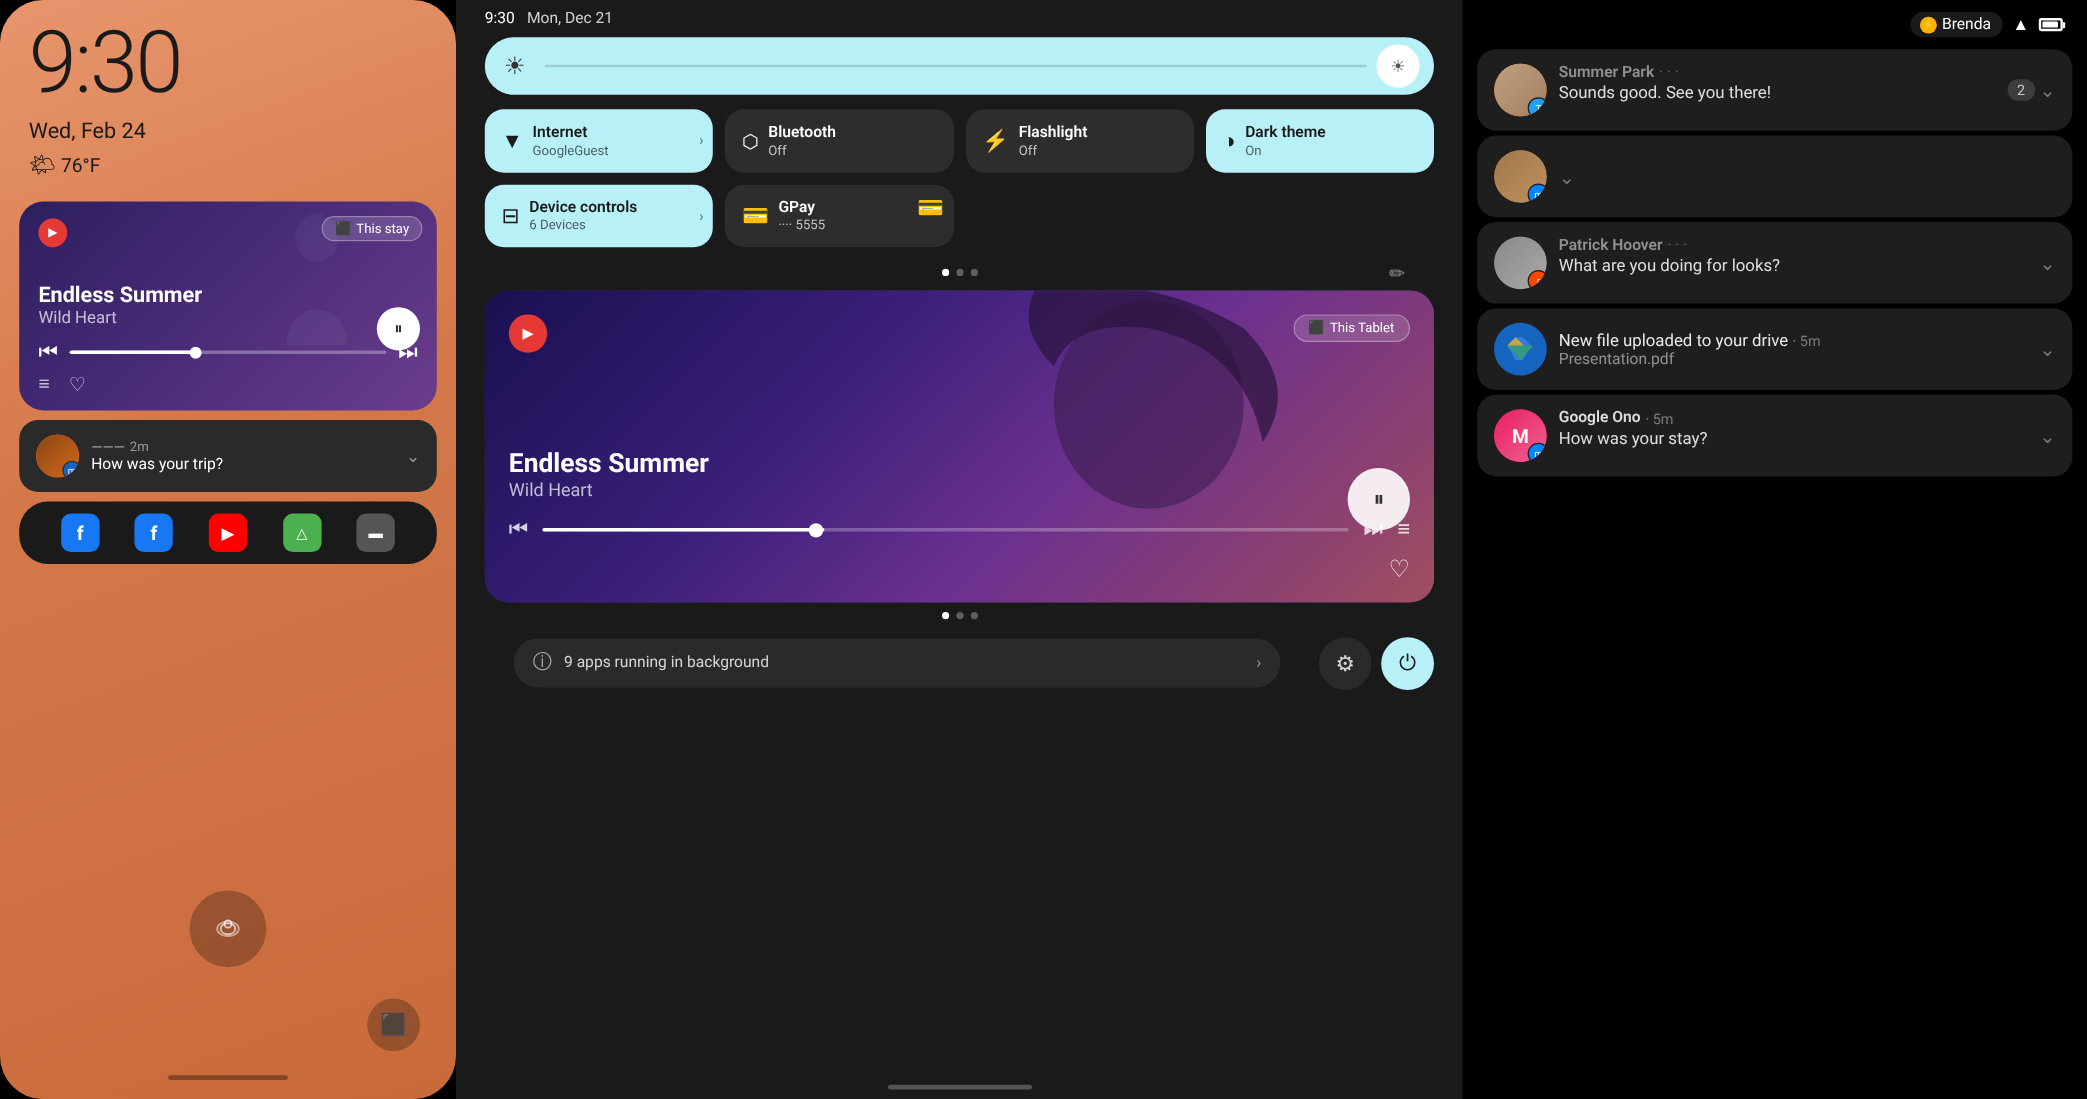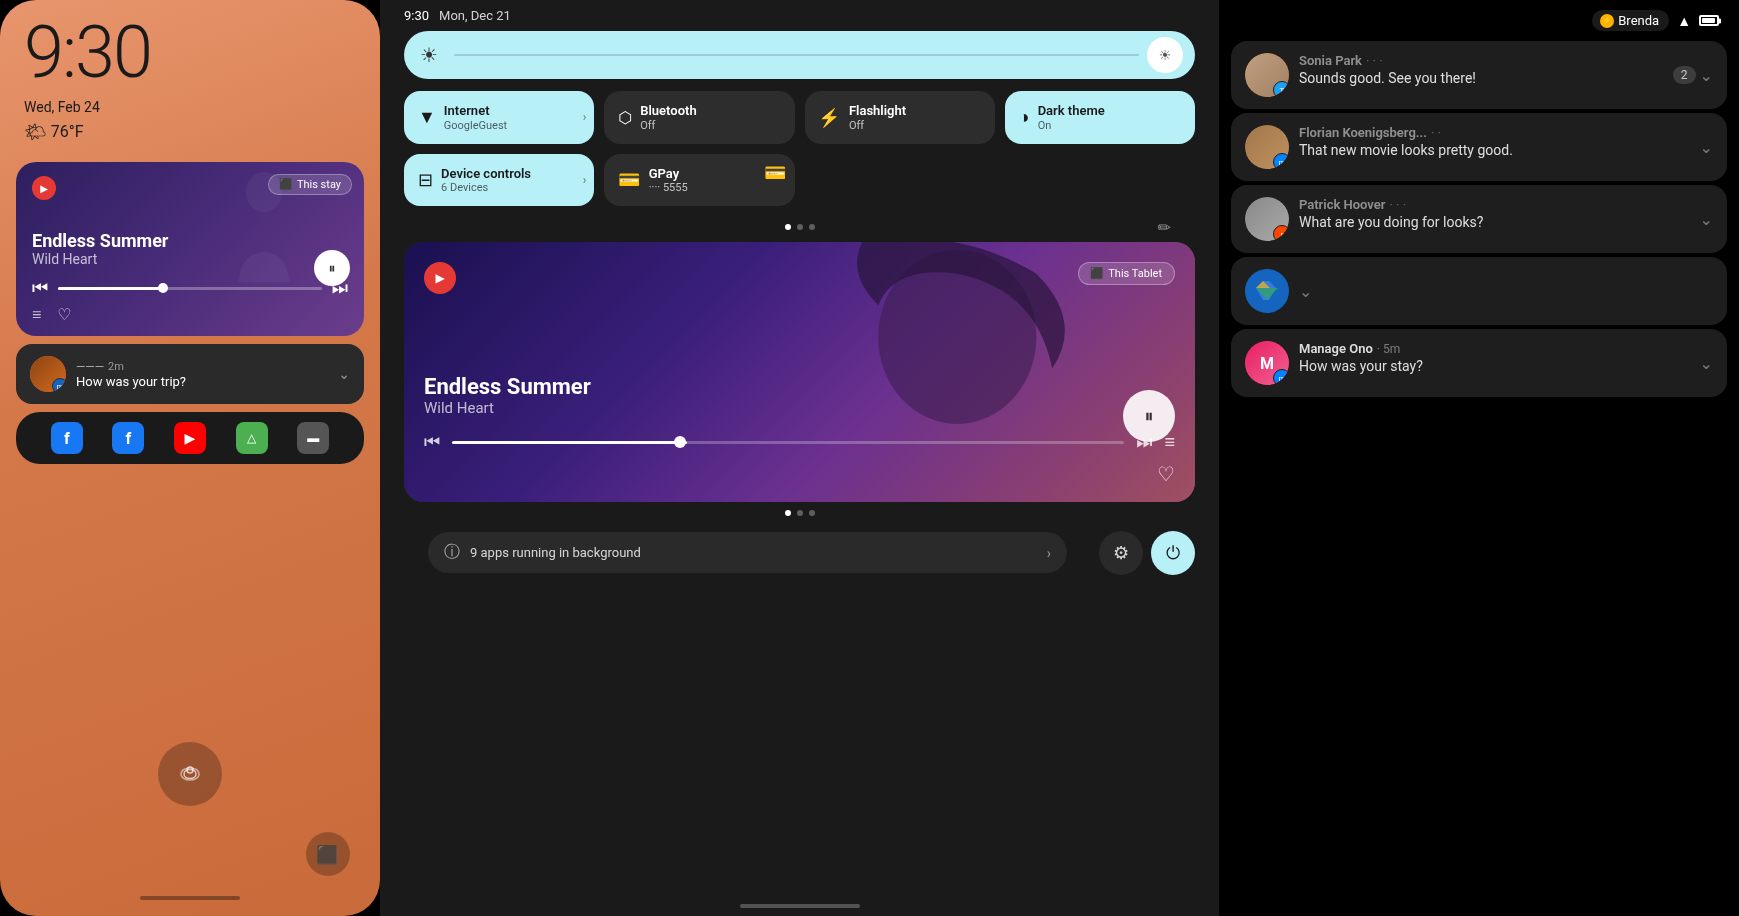--- a/index.html
+++ b/index.html
@@ -46,21 +46,21 @@
       font-weight: 600;
     }
     .phone-time {
       font-size: 72px;
       font-weight: 300;
       color: #1a1a1a;
       padding: 10px 24px 0;
       letter-spacing: -2px;
     }
     .phone-date {
-      font-size: 14px;
+      font-size: 18px;
       color: #1a1a1a;
       padding: 4px 24px;
       font-weight: 400;
     }
     .phone-weather {
       font-size: 16px;
       color: #1a1a1a;
       padding: 2px 24px 12px;
       display: flex;
       align-items: center;
@@ -1066,44 +1066,37 @@
 
     <div class="notif-item">
       <div class="notif-avatar" style="background:linear-gradient(135deg,#8B4513,#D2691E);">
         <div style="width:100%;height:100%;background:linear-gradient(135deg,#c0a080,#a08060);border-radius:50%;"></div>
         <div class="notif-app-badge" style="background:#1DA1F2;">
           <span style="color:#fff;font-size:8px;">T</span>
         </div>
       </div>
       <div class="notif-content">
         <div class="notif-sender-row">
-          <span class="notif-sender-name">Sonia Park</span>
+          <span class="notif-sender-name">Summer Park</span>
           <span class="notif-sender-dots">· · ·</span>
         </div>
         <div class="notif-message">Sounds good. See you there!</div>
       </div>
       <div class="notif-expand">
         <span class="notif-count-badge">2</span>
         <span>⌄</span>
       </div>
     </div>
 
     <div class="notif-item">
       <div class="notif-avatar" style="background:linear-gradient(135deg,#5D4037,#8D6E63);">
         <div style="width:100%;height:100%;background:linear-gradient(135deg,#a0784a,#c09060);border-radius:50%;"></div>
         <div class="notif-app-badge" style="background:#0084FF;">
           <span style="color:#fff;font-size:8px;">m</span>
         </div>
-      </div>
-      <div class="notif-content">
-        <div class="notif-sender-row">
-          <span class="notif-sender-name">Florian Koenigsberg...</span>
-          <span class="notif-sender-dots">· ·</span>
-        </div>
-        <div class="notif-message">That new movie looks pretty good.</div>
       </div>
       <div class="notif-expand">
         <span>⌄</span>
       </div>
     </div>
 
     <div class="notif-item">
       <div class="notif-avatar" style="background:#555;">
         <div style="width:100%;height:100%;background:linear-gradient(135deg,#888,#aaa);border-radius:50%;"></div>
         <div class="notif-app-badge" style="background:#FF4500;">
@@ -1123,35 +1116,42 @@
     </div>
 
     <div class="notif-drive-item">
       <div class="notif-drive-icon">
         <svg width="26" height="22" viewBox="0 0 26 22" fill="none">
           <path d="M9 20L2 8l7-7h6l7 7-7 12H9z" fill="#4285F4" opacity="0.7"></path>
           <path d="M2 8l11 12 11-12H2z" fill="#34A853" opacity="0.7"></path>
           <path d="M9 1l-7 7h14L9 1z" fill="#FBBC05" opacity="0.7"></path>
         </svg>
       </div>
+      <div class="notif-drive-content">
+        <div class="notif-drive-title">
+          New file uploaded to your drive
+          <span class="notif-drive-time"> · 5m</span>
+        </div>
+        <div class="notif-drive-subtitle">Presentation.pdf</div>
+      </div>
       <div class="notif-expand">
         <span>⌄</span>
       </div>
     </div>
 
     <div class="notif-item">
       <div class="notif-avatar" style="background:#e91e63;">
         <div style="width:100%;height:100%;background:linear-gradient(135deg,#e91e63,#f06292);border-radius:50%;display:flex;align-items:center;justify-content:center;font-size:16px;color:#fff;font-weight:700;">M</div>
         <div class="notif-app-badge" style="background:#0084FF;">
           <span style="color:#fff;font-size:8px;">m</span>
         </div>
       </div>
       <div class="notif-content">
         <div class="notif-sender-row">
-          <span class="notif-sender-name" style="color:rgba(255,255,255,0.85);">Manage Ono</span>
+          <span class="notif-sender-name" style="color:rgba(255,255,255,0.85);">Google Ono</span>
           <span style="font-size:12px;color:rgba(255,255,255,0.4);"> · 5m</span>
         </div>
         <div class="notif-message">How was your stay?</div>
       </div>
       <div class="notif-expand">
         <span>⌄</span>
       </div>
     </div>
   </div>
 

